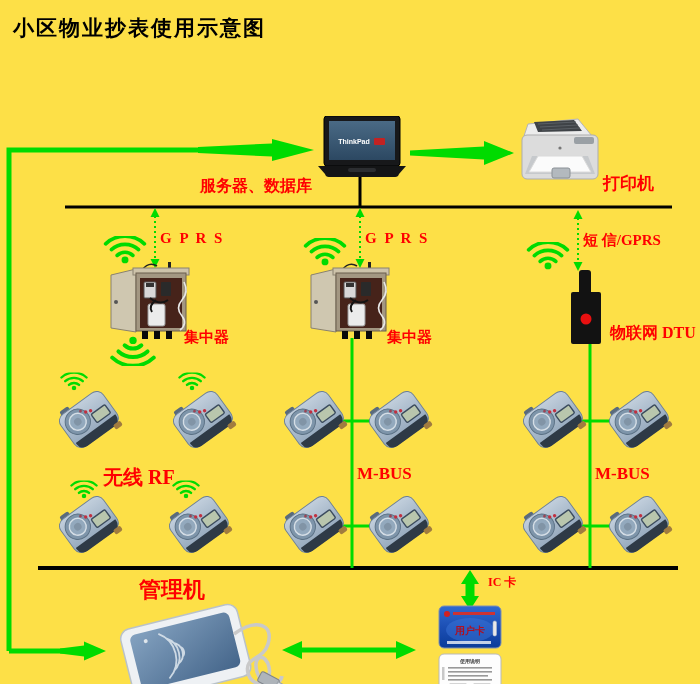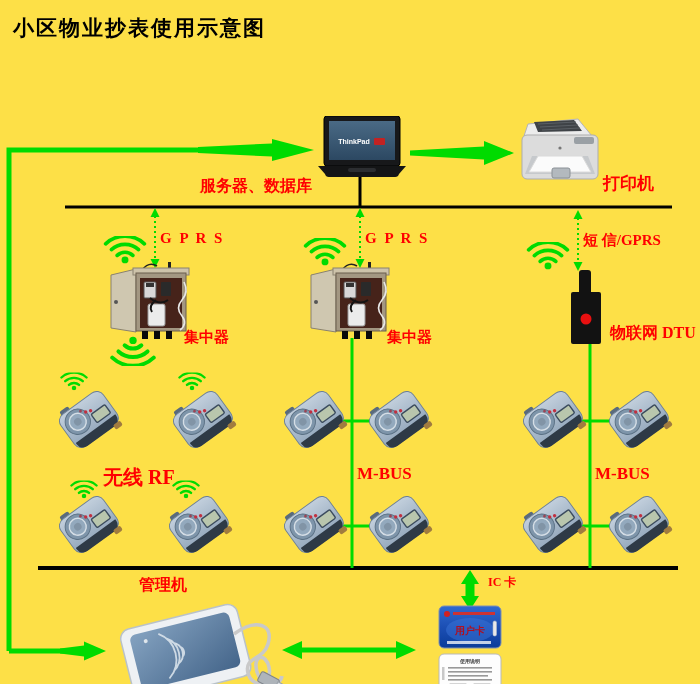--- a/index.html
+++ b/index.html
@@ -212,21 +212,21 @@
   <div class="lbl" style="left:603px;top:172px;font-size:17px">打印机</div>
   <div class="lbl" style="left:160px;top:230px;font-size:15px;letter-spacing:2px">G P R S</div>
   <div class="lbl" style="left:365px;top:230px;font-size:15px;letter-spacing:2px">G P R S</div>
   <div class="lbl" style="left:583px;top:231px;font-size:15px">短 信/GPRS</div>
   <div class="lbl" style="left:184px;top:328px;font-size:15px">集中器</div>
   <div class="lbl" style="left:387px;top:328px;font-size:15px">集中器</div>
   <div class="lbl" style="left:610px;top:323px;font-size:16px">物联网 DTU</div>
   <div class="lbl" style="left:103px;top:464px;font-size:20px">无线 RF</div>
   <div class="lbl" style="left:357px;top:464px;font-size:17px">M-BUS</div>
   <div class="lbl" style="left:595px;top:464px;font-size:17px">M-BUS</div>
-  <div class="lbl" style="left:139px;top:575px;font-size:16px">管理机</div>
+  <div class="lbl" style="left:139px;top:575px;font-size:22px">管理机</div>
   <div class="lbl" style="left:488px;top:574px;font-size:12px">IC 卡</div>
 
 <svg viewBox="0 0 70 64" width="66" height="60" class="abs " style="left: 57px; top: 391px;">
       <use href="#sym-meter"></use>
     </svg>
     <svg viewBox="0 0 70 64" width="66" height="60" class="abs " style="left: 171px; top: 391px;">
       <use href="#sym-meter"></use>
     </svg>
     <svg viewBox="0 0 70 64" width="66" height="60" class="abs " style="left: 57px; top: 496px;">
       <use href="#sym-meter"></use>

